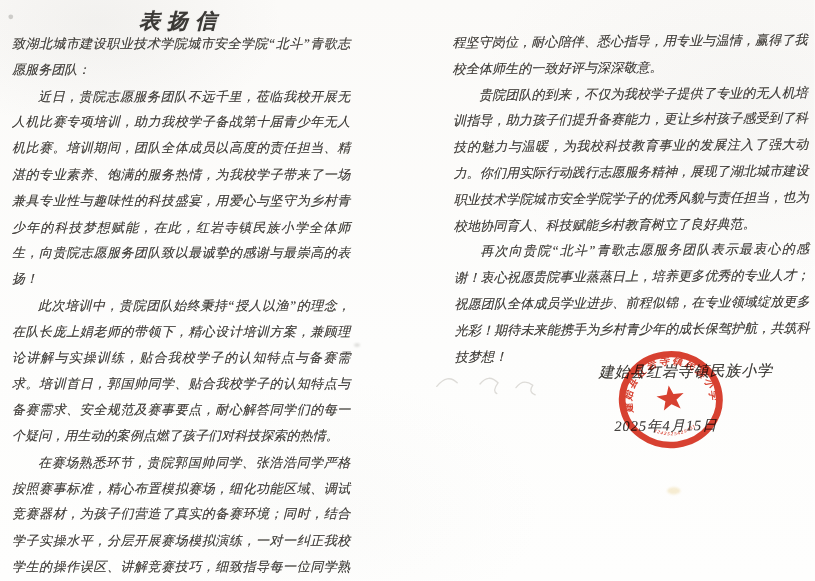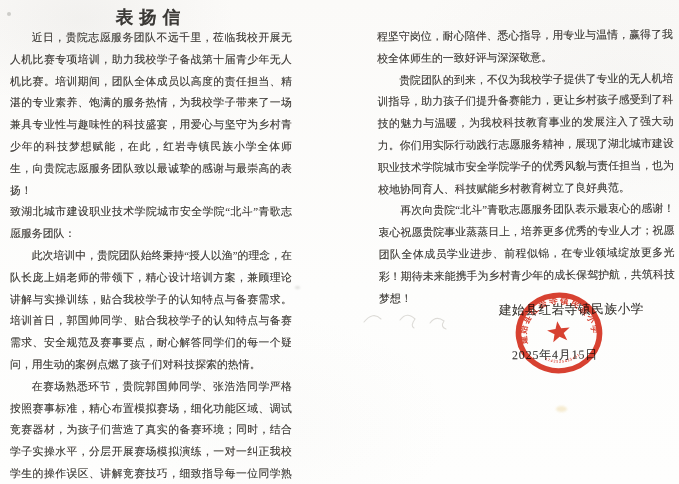--- a/index.html
+++ b/index.html
@@ -9,20 +9,21 @@
   }
   .page {
     position: relative;
     width: 679px; height: 484px;
     background:
       radial-gradient(ellipse 220px 130px at 12% 4%, rgba(160,158,153,0.10), transparent 70%),
       radial-gradient(ellipse 320px 220px at 92% 18%, rgba(175,172,168,0.07), transparent 72%),
       radial-gradient(ellipse 260px 160px at 40% 88%, rgba(200,198,192,0.05), transparent 70%),
       linear-gradient(180deg, #fbfaf8 0%, #fdfdfc 60%, #fefefd 100%);
     color: #46433f;
+    font-style: italic;
   }
   .title {
     position: absolute;
     left: 10px; top: 5px; width: 282px;
     text-align: center;
     font-size: 17.5px;
     font-weight: bold;
     letter-spacing: 6px;
     color: #3b3936;
     text-shadow: 0 0 0.6px rgba(55,53,50,0.5);
@@ -83,22 +84,22 @@
   .speck-gray-2 { left: 295px; top: 286px; width: 5px; height: 3px; background: rgba(150,148,143,0.3); filter: blur(0.8px); }
 </style>
 </head>
 <body>
 
 <div class="page">
 
   <h1 class="title">表扬信</h1>
 
   <div class="col left">
+    <p class="para">致湖北城市建设职业技术学院城市安全学院“北斗”青歌志愿服务团队：</p>
     <p class="para indent">近日，贵院志愿服务团队不远千里，莅临我校开展无人机比赛专项培训，助力我校学子备战第十届青少年无人机比赛。培训期间，团队全体成员以高度的责任担当、精湛的专业素养、饱满的服务热情，为我校学子带来了一场兼具专业性与趣味性的科技盛宴，用爱心与坚守为乡村青少年的科技梦想赋能，在此，红岩寺镇民族小学全体师生，向贵院志愿服务团队致以最诚挚的感谢与最崇高的表扬！</p>
-    <p class="para">致湖北城市建设职业技术学院城市安全学院“北斗”青歌志愿服务团队：</p>
     <p class="para indent">此次培训中，贵院团队始终秉持“授人以渔”的理念，在队长庞上娟老师的带领下，精心设计培训方案，兼顾理论讲解与实操训练，贴合我校学子的认知特点与备赛需求。培训首日，郭国帅同学、贴合我校学子的认知特点与备赛需求、安全规范及赛事要点，耐心解答同学们的每一个疑问，用生动的案例点燃了孩子们对科技探索的热情。</p>
     <p class="para indent">在赛场熟悉环节，贵院郭国帅同学、张浩浩同学严格按照赛事标准，精心布置模拟赛场，细化功能区域、调试竞赛器材，为孩子们营造了真实的备赛环境；同时，结合学子实操水平，分层开展赛场模拟演练，一对一纠正我校学生的操作误区、讲解竞赛技巧，细致指导每一位同学熟悉赛场动线、掌握竞赛流程，帮助我校学子突破技术瓶颈、增强备赛信心。团队成员不顾疲惫，全</p>
   </div>
 
   <div class="col right">
     <p class="para">程坚守岗位，耐心陪伴、悉心指导，用专业与温情，赢得了我校全体师生的一致好评与深深敬意。</p>
     <p class="para indent">贵院团队的到来，不仅为我校学子提供了专业的无人机培训指导，助力孩子们提升备赛能力，更让乡村孩子感受到了科技的魅力与温暖，为我校科技教育事业的发展注入了强大动力。你们用实际行动践行志愿服务精神，展现了湖北城市建设职业技术学院城市安全学院学子的优秀风貌与责任担当，也为校地协同育人、科技赋能乡村教育树立了良好典范。</p>
     <p class="para indent">再次向贵院“北斗”青歌志愿服务团队表示最衷心的感谢！衷心祝愿贵院事业蒸蒸日上，培养更多优秀的专业人才；祝愿团队全体成员学业进步、前程似锦，在专业领域绽放更多光彩！期待未来能携手为乡村青少年的成长保驾护航，共筑科技梦想！</p>
   </div>
 

